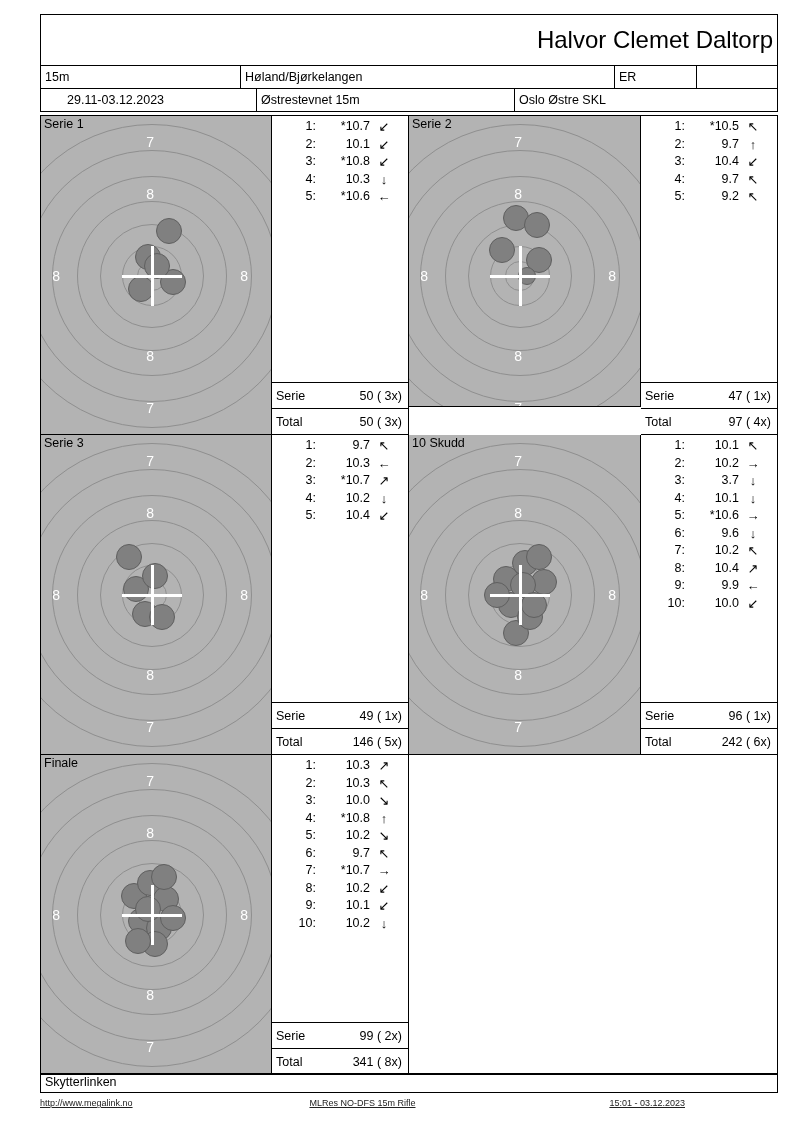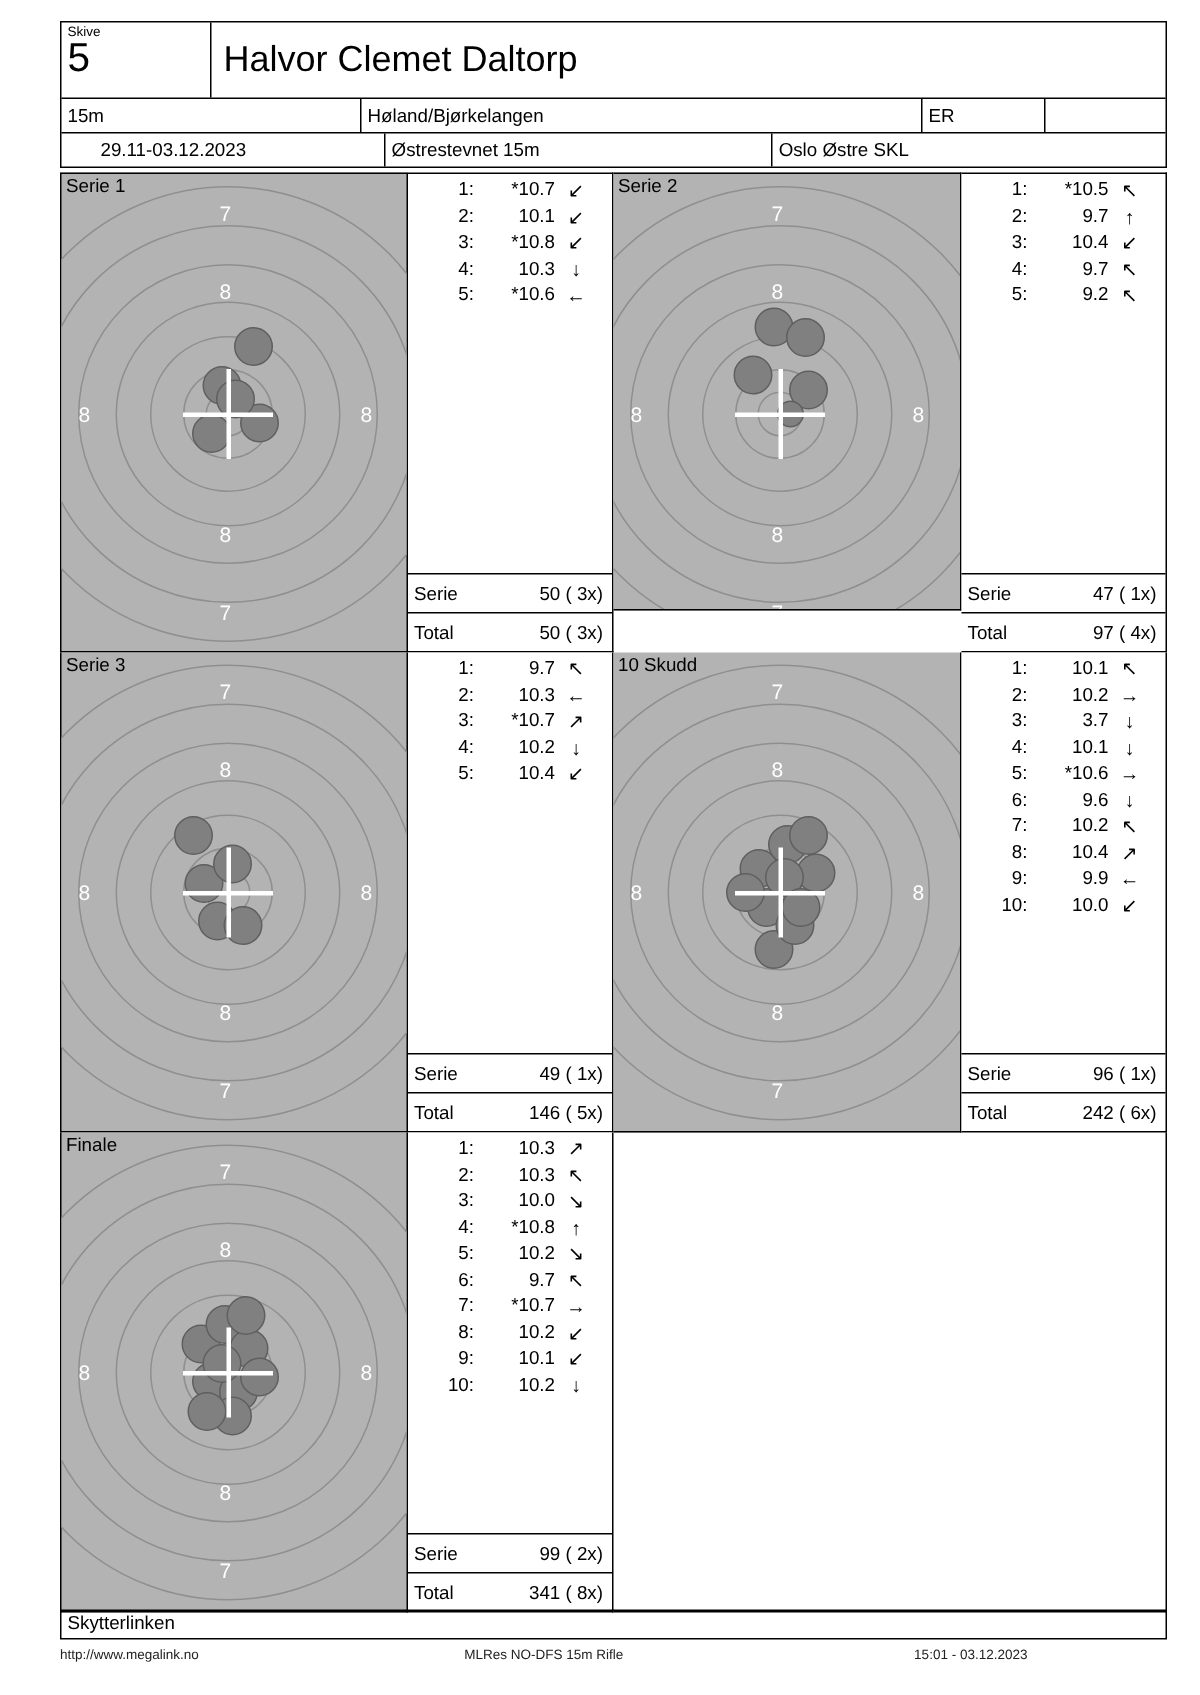--- a/index.html
+++ b/index.html
@@ -12,21 +12,21 @@
   .hdr-row:last-child{border-bottom:none;}
   .cell{position:relative;border-right:1px solid #000;box-sizing:border-box;padding:1px 4px;}
   .cell:last-child{border-right:none;}
   .mini{font-size:9px;line-height:10px;display:block;}
   .big{font-size:27px;line-height:28px;font-weight:400;display:block;margin-top:-2px;}
   .r1{height:50px;}
   .r2{height:22px;}
   .r3{height:22px;margin-left:22px;}
   .c-lag{width:100px;}
   .c-skive{width:100px;}
-  .c-name{flex:1;display:flex;align-items:center;}
+  .c-name{flex:1;display:flex;align-items:center;justify-content:flex-end;}
   .c-name .nm{font-size:24px;line-height:26px;padding-left:4px;}
   .txt{font-size:12.5px;line-height:20px;}
   .w-15m{width:200px;}
   .w-club{width:374px;}
   .w-er{width:82px;}
   .w-last{width:80px;}
   .w-date{width:200px;}
   .w-range{width:266px;}
   .w-org{width:270px;}
 
@@ -50,36 +50,32 @@
 
   
   .ring{position:absolute;border-radius:50%;border:1px solid #8c8c8c;box-sizing:border-box;}
   .rnum{position:absolute;font-size:14px;color:#fff;font-weight:400;}
   .cross{position:absolute;z-index:5;}
   .cross i{position:absolute;background:#fff;display:block;}
   .hole{position:absolute;border-radius:50%;background:#808080;border:1px solid #5f5f5f;box-sizing:border-box;z-index:4;}
 
   
   .footer-name{position:absolute;left:40px;top:1073px;width:738px;height:20px;border:1px solid #000;box-sizing:border-box;font-size:12.5px;padding:1px 4px;}
-  .footer-bar{position:absolute;left:40px;top:1098px;width:645px;display:flex;font-size:9px;color:#222;}
+  .footer-bar{position:absolute;left:40px;top:1098px;width:645px;display:flex;font-size:9px;color:#222;text-decoration:underline;}
   .footer-bar .l{width:33%;}
   .footer-bar .c{width:34%;text-align:center;}
   .footer-bar .r{width:33%;text-align:right;}
 </style>
 </head>
 <body>
 
 <div class="page">
 
   <div class="hdr">
     <div class="hdr-row r1">
-      <div class="cell c-skive">
-        <span class="mini">Skive</span>
-        <span class="big">5</span>
-      </div>
       <div class="cell c-name">
         <span class="nm">Halvor Clemet Daltorp</span>
       </div>
     </div>
     <div class="hdr-row r2">
       <div class="cell w-15m txt">15m</div>
       <div class="cell w-club txt">Høland/Bjørkelangen</div>
       <div class="cell w-er txt">ER</div>
       <div class="cell w-last txt"></div>
     </div>

